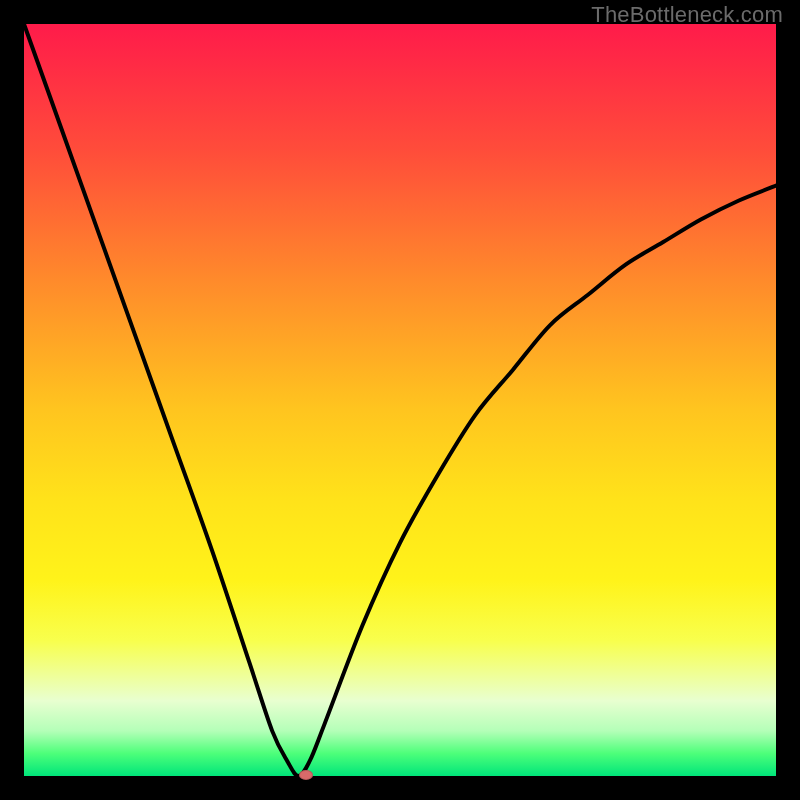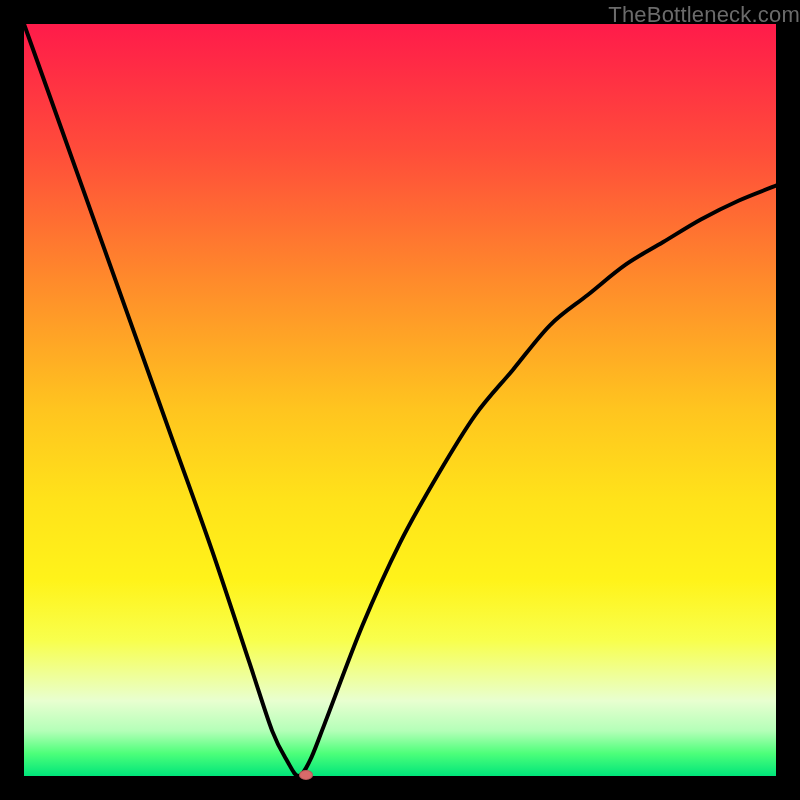--- a/index.html
+++ b/index.html
@@ -46,21 +46,21 @@
     position: absolute;
     width: 14px;
     height: 10px;
     border-radius: 50%;
     background: #d86a6a;
     box-shadow: 0 0 0 1px rgba(0,0,0,0.15) inset;
   }
   .watermark {
     position: absolute;
     top: 2px;
-    right: 0;
+    right: 17px;
     color: #6b6b6b;
     font-size: 22px;
     letter-spacing: 0.2px;
     user-select: none;
   }
 </style>
 </head>
 <body>
 
 <div class="watermark">TheBottleneck.com</div>

